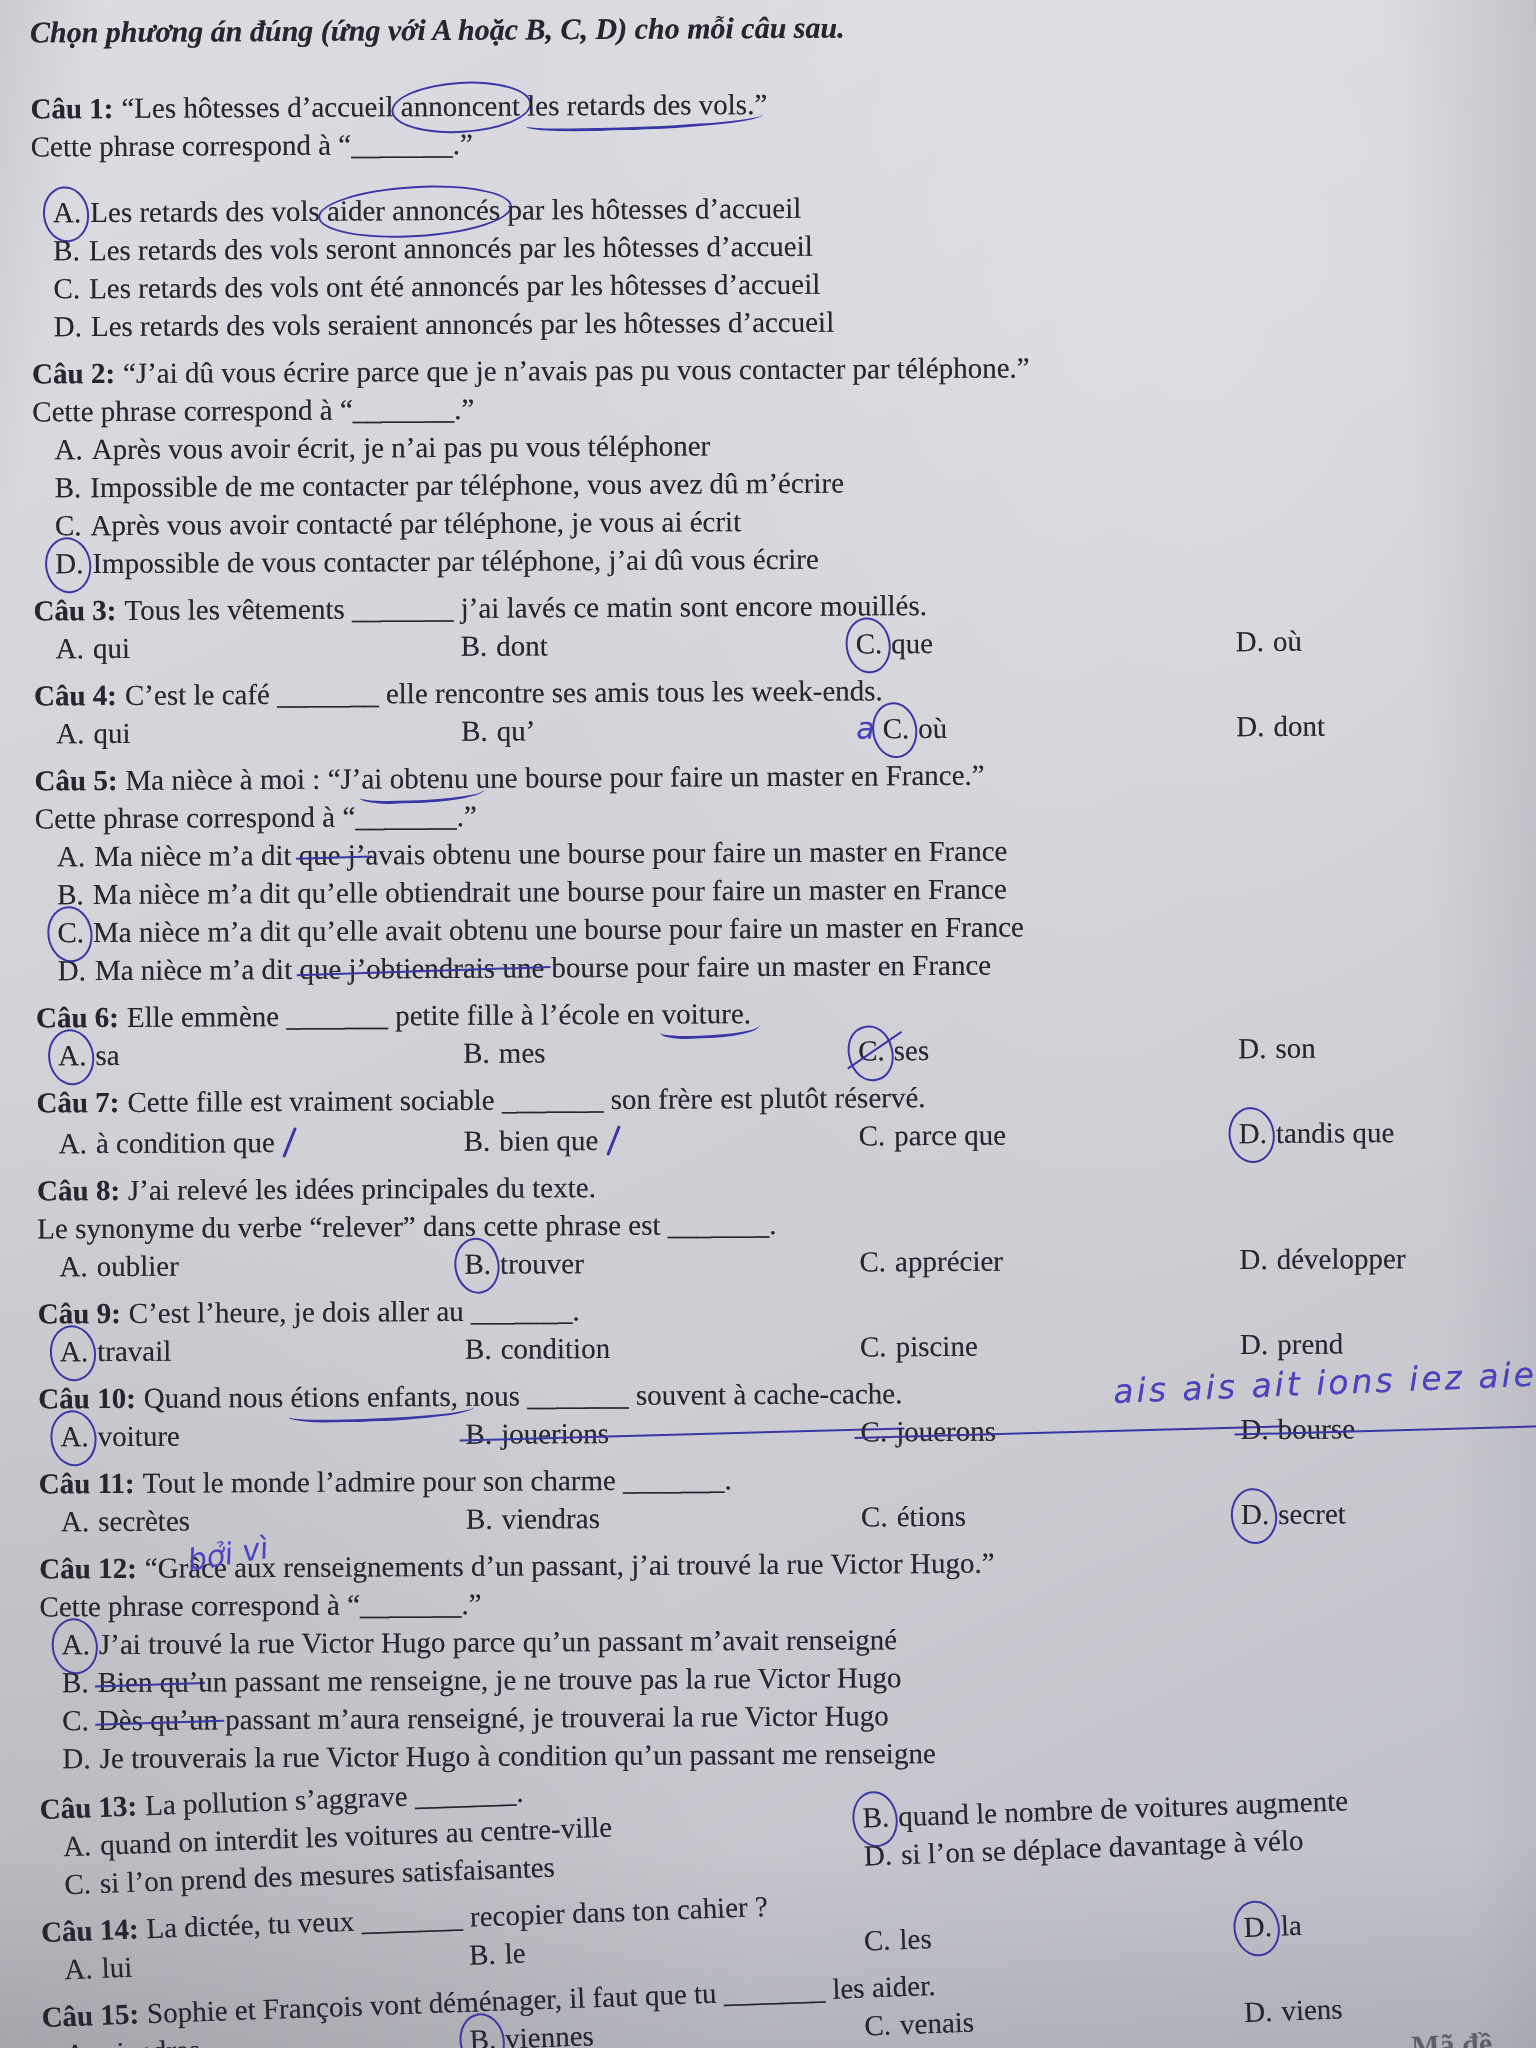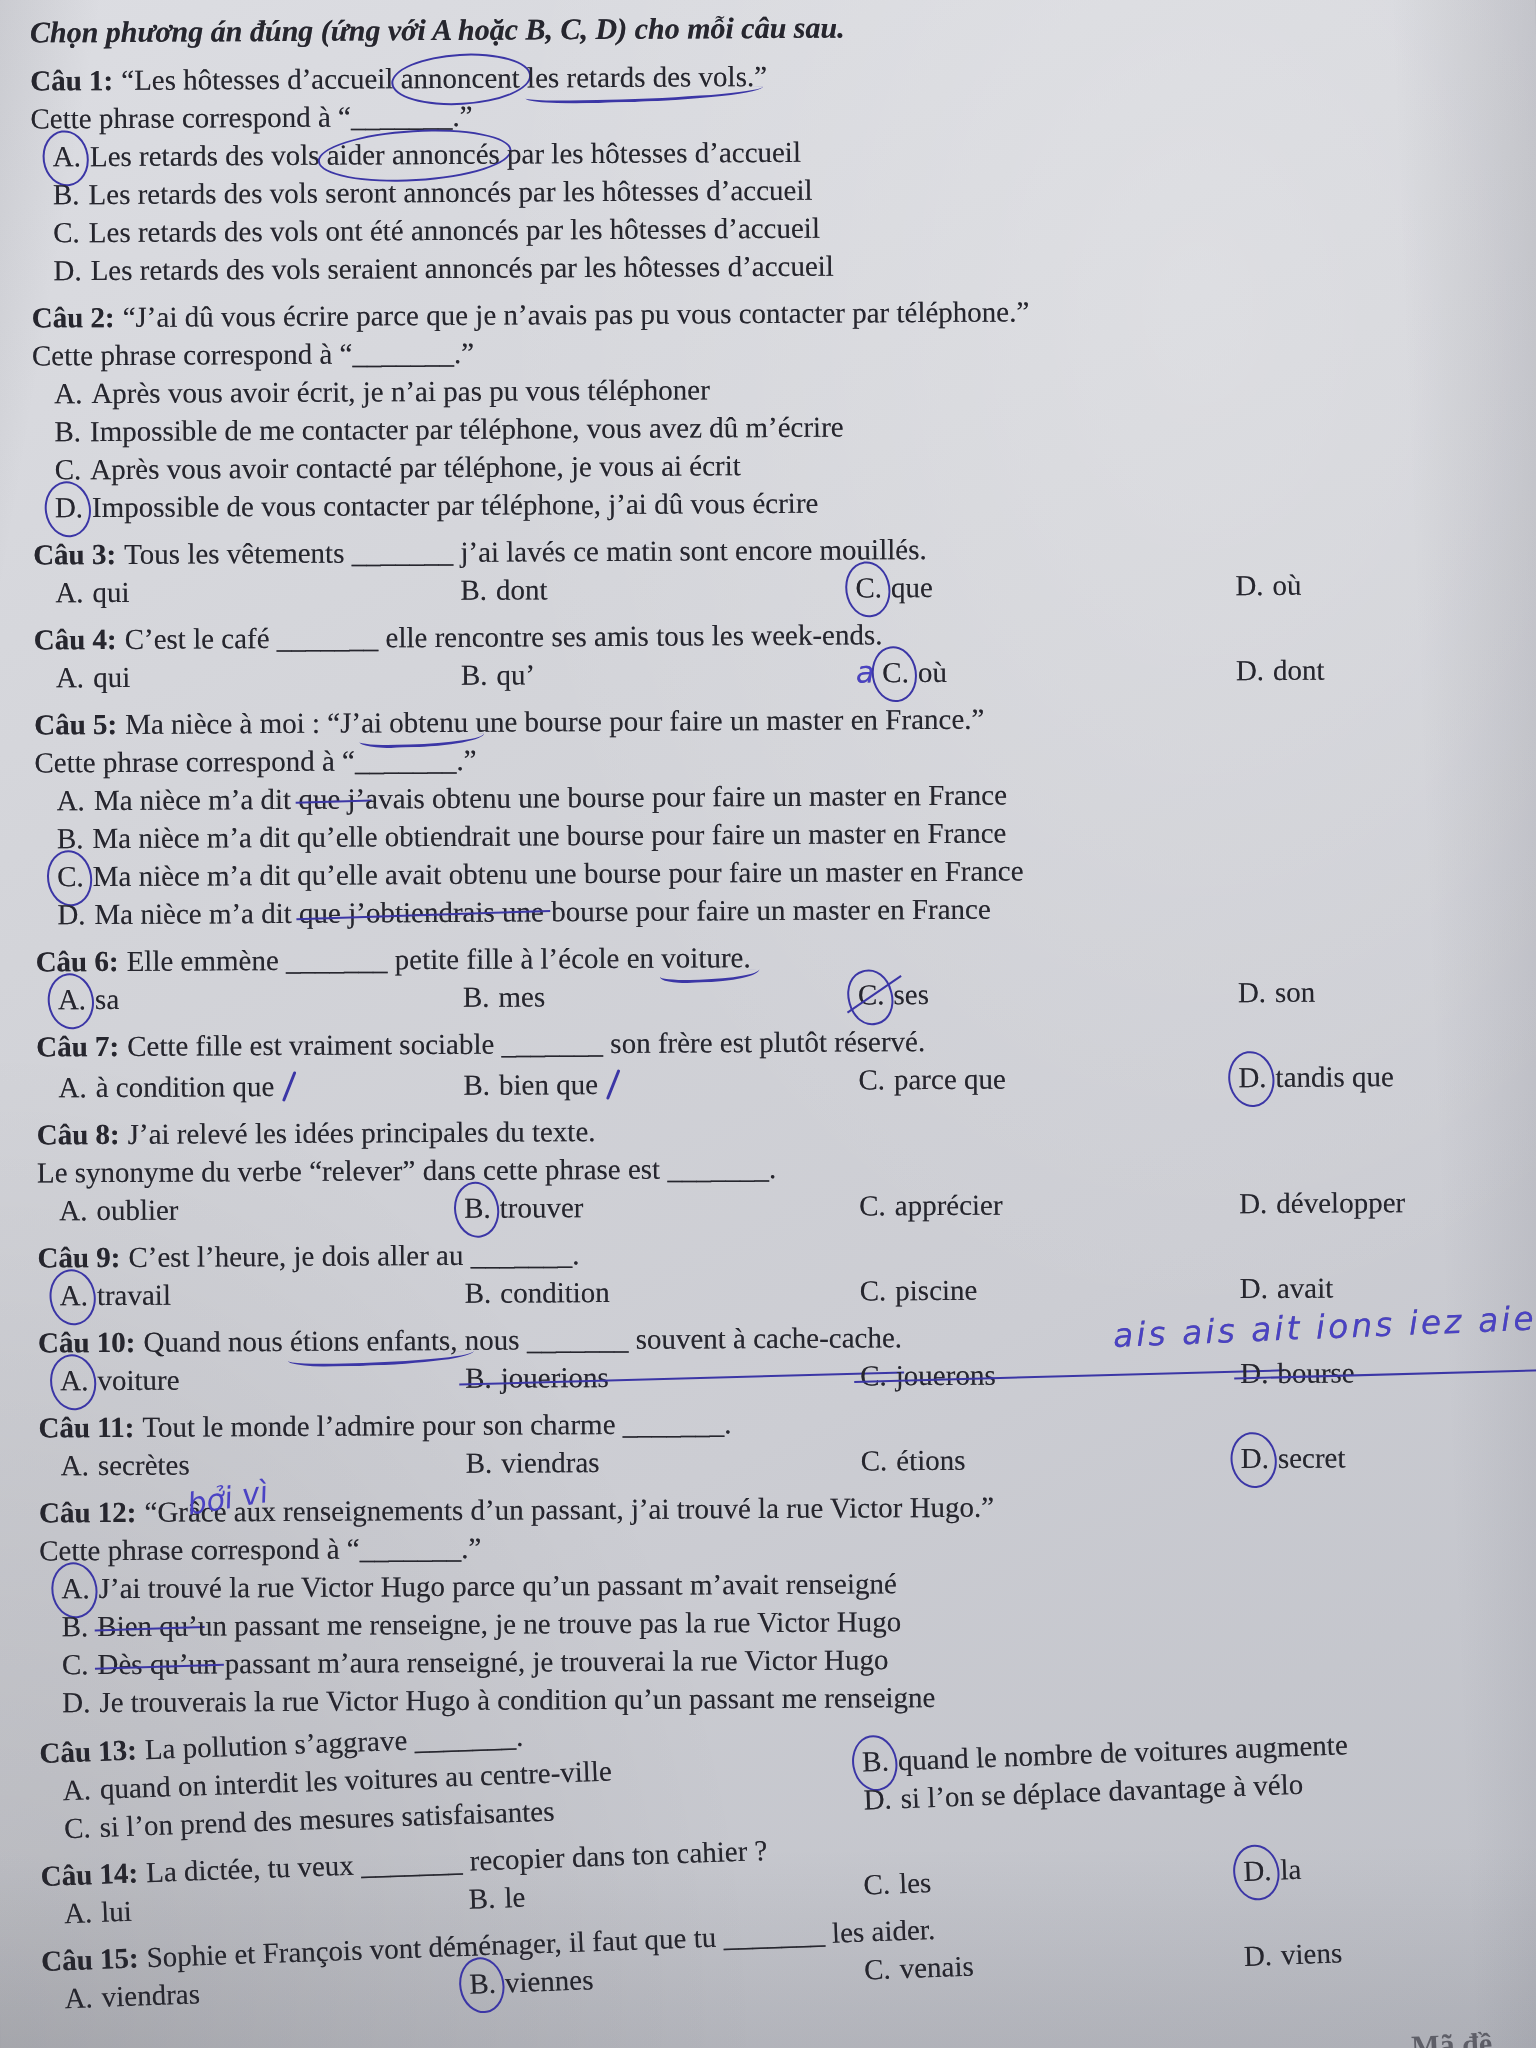--- a/index.html
+++ b/index.html
@@ -30,21 +30,21 @@
   .opt-letter{position:relative;display:inline-block;margin-right:9px;}
   .opt-text{position:relative;}
   .seg{position:relative;}
   
   .circled > .opt-letter::after{content:'';position:absolute;left:-10px;right:-8px;top:-7px;bottom:-11px;
       border:2.6px solid var(--ink);border-radius:50%;transform:rotate(-8deg);}
   .xcircled > .opt-letter::after{content:'';position:absolute;left:-10px;right:-8px;top:-6px;bottom:-12px;
       border:2.6px solid var(--ink);border-radius:48%;transform:rotate(-14deg);}
   .xcircled > .opt-letter::before{content:'';position:absolute;left:-16px;right:-22px;top:48%;
       border-top:2.6px solid var(--ink);transform:rotate(-34deg);z-index:1;}
-  .seg-circle{display:inline-block;}
+  .seg-circle{display:inline-block;margin-top:28px;}
   .seg-circle::after{content:'';position:absolute;left:-9px;right:-12px;top:-5px;bottom:-8px;
       border:2.4px solid var(--ink);border-radius:50%;transform:rotate(-3deg);}
   .seg-underline{display:inline-block;}
   .seg-underline::after{content:'';position:absolute;left:-2px;right:-16px;bottom:-6px;height:9px;
       border-bottom:3px solid var(--ink);border-radius:0 0 60% 30%/0 0 12px 7px;transform:rotate(-1.3deg);}
   .seg-strike{display:inline-block;}
   .seg-strike::after{content:'';position:absolute;left:-3px;right:-6px;top:54%;
       border-top:2.6px solid var(--ink);transform:rotate(-1.5deg);}
   .opt-strike::after{content:'';position:absolute;left:-6px;right:-44px;top:52%;
       border-top:2.6px solid var(--ink);transform:rotate(-1.2deg);}
@@ -133,21 +133,21 @@
           <span class="opt"><span class="opt-letter">C.</span><span class="opt-text"><span class="seg">apprécier</span></span></span>
           <span class="opt"><span class="opt-letter">D.</span><span class="opt-text"><span class="seg">développer</span></span></span>
         </div>
       </div>
       <div class="question">
         <div class="q-line"><span class="q-label">Câu 9:</span><span class="q-text"><span class="seg">C’est l’heure, je dois aller au _______.</span></span></div>
         <div class="opt-row row4">
           <span class="opt circled"><span class="opt-letter">A.</span><span class="opt-text"><span class="seg">travail</span></span></span>
           <span class="opt"><span class="opt-letter">B.</span><span class="opt-text"><span class="seg">condition</span></span></span>
           <span class="opt"><span class="opt-letter">C.</span><span class="opt-text"><span class="seg">piscine</span></span></span>
-          <span class="opt"><span class="opt-letter">D.</span><span class="opt-text"><span class="seg">avait</span></span></span>
+          <span class="opt"><span class="opt-letter">D.</span><span class="opt-text"><span class="seg">prend</span></span></span>
         </div>
       </div>
       <div class="question">
         <div class="q-line"><span class="q-label">Câu 10:</span><span class="q-text"><span class="seg">Quand nous </span><span class="seg seg-underline">étions enfants,</span><span class="seg"> nous _______ souvent à cache-cache.</span></span><span class="hand hand-right">ais ais ait ions iez aient</span></div>
         <div class="opt-row row4">
           <span class="opt circled"><span class="opt-letter">A.</span><span class="opt-text"><span class="seg">voiture</span></span></span>
           <span class="opt opt-strike"><span class="opt-letter">B.</span><span class="opt-text"><span class="seg">jouerions</span></span></span>
           <span class="opt opt-strike"><span class="opt-letter">C.</span><span class="opt-text"><span class="seg">jouerons</span></span></span>
           <span class="opt opt-strike"><span class="opt-letter">D.</span><span class="opt-text"><span class="seg">bourse</span></span></span>
         </div>

